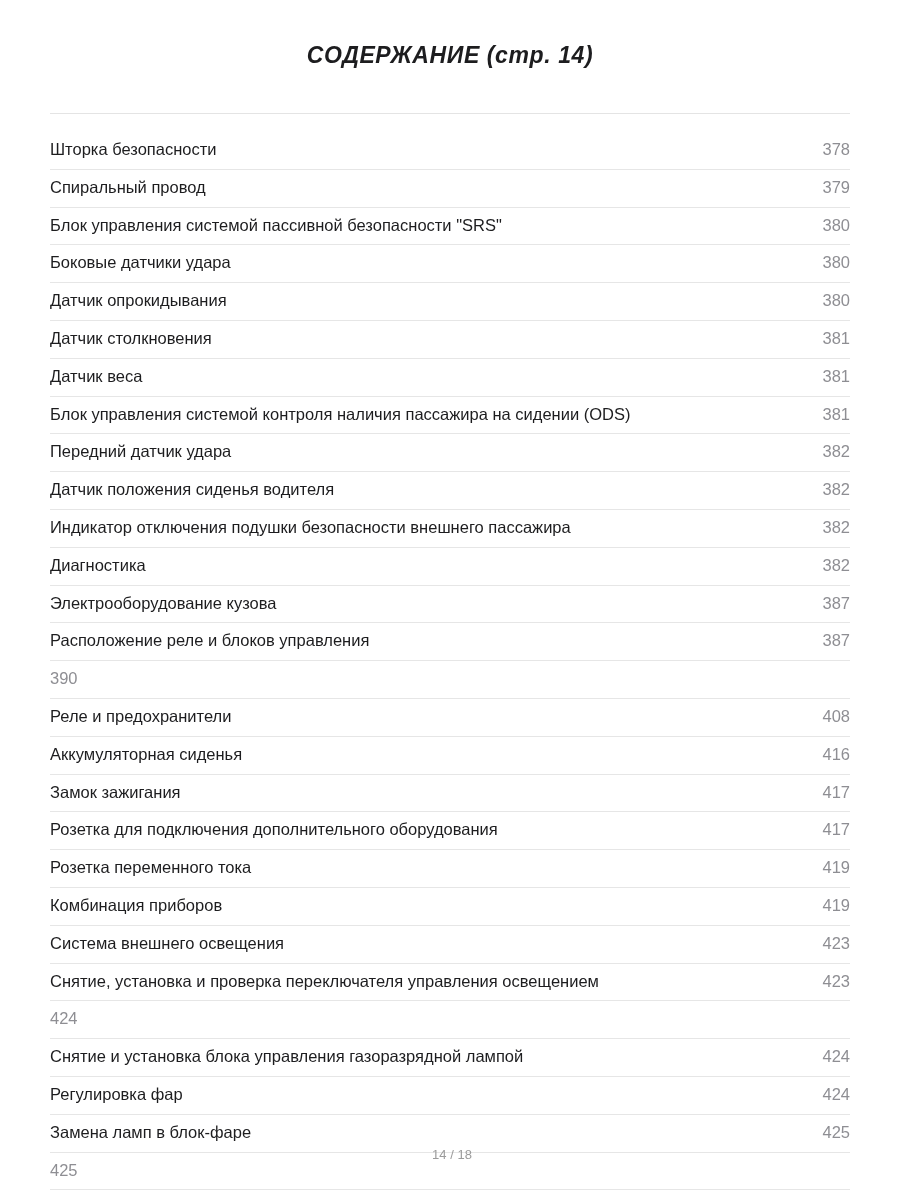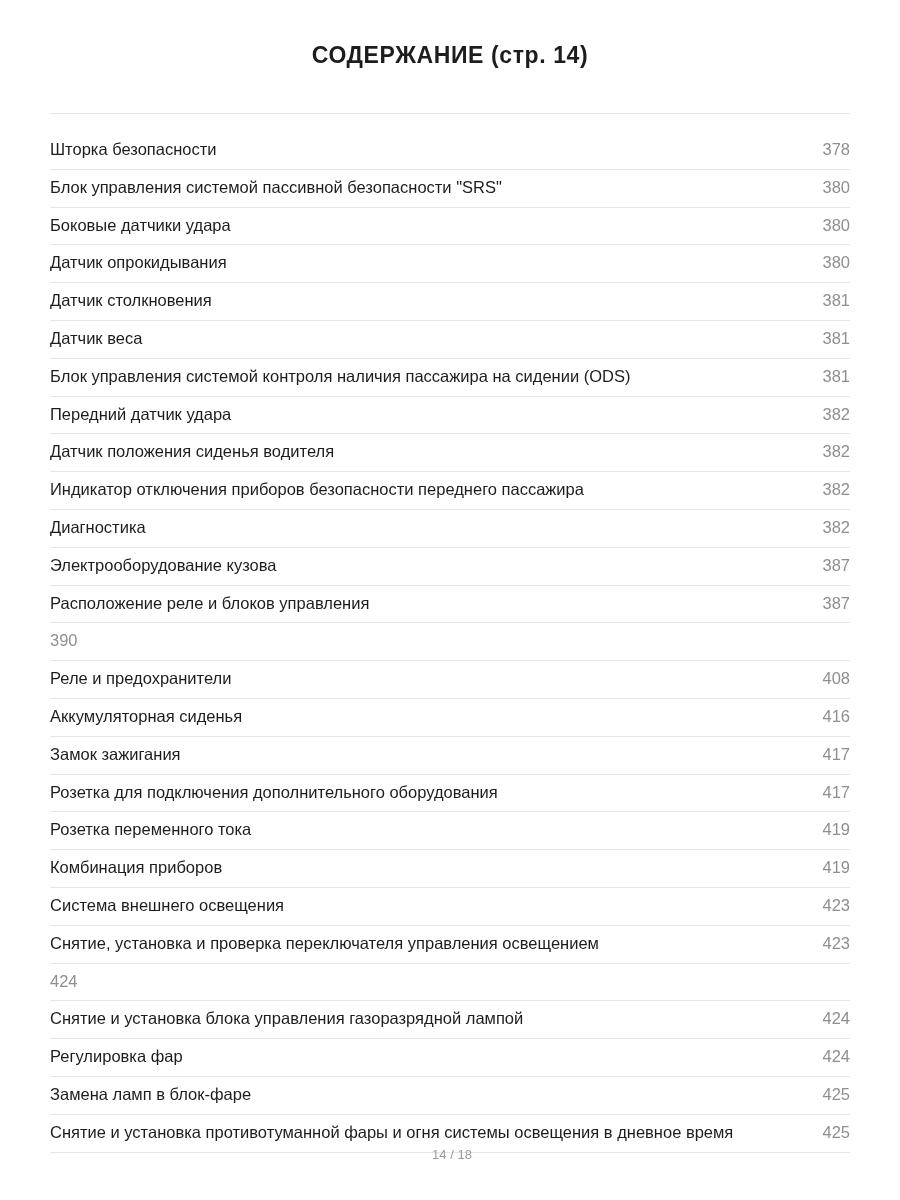--- a/index.html
+++ b/index.html
@@ -18,20 +18,21 @@
     background: #ffffff;
   }
   .title {
     text-align: center;
     font-size: 23px;
     font-weight: 700;
     letter-spacing: 0.6px;
     padding-top: 42px;
     margin: 0 0 0 0;
     color: #1d1d1f;
+    font-style: italic;
   }
   .title-divider {
     border: none;
     border-top: 1px solid #e4e4e4;
     margin: 44px 0 18px 0;
   }
   .toc-list {
     width: 100%;
   }
   .row {
@@ -68,20 +69,24 @@
 
 <div class="page">
   <h1 class="title">СОДЕРЖАНИЕ (стр. 14)</h1>
   <hr class="title-divider">
   <div class="toc-list" id="toc-list">
       <div class="row">
         <span class="label">Шторка безопасности</span>
         <span class="pagenum">378</span>
       </div>
       <div class="row">
+        <span class="label">Спиральный провод</span>
+        <span class="pagenum">379</span>
+      </div>
+      <div class="row">
         <span class="label">Блок управления системой пассивной безопасности "SRS"</span>
         <span class="pagenum">380</span>
       </div>
       <div class="row">
         <span class="label">Боковые датчики удара</span>
         <span class="pagenum">380</span>
       </div>
       <div class="row">
         <span class="label">Датчик опрокидывания</span>
         <span class="pagenum">380</span>
@@ -100,21 +105,21 @@
       </div>
       <div class="row">
         <span class="label">Передний датчик удара</span>
         <span class="pagenum">382</span>
       </div>
       <div class="row">
         <span class="label">Датчик положения сиденья водителя</span>
         <span class="pagenum">382</span>
       </div>
       <div class="row">
-        <span class="label">Индикатор отключения приборов безопасности переднего пассажира</span>
+        <span class="label">Индикатор отключения подушки безопасности внешнего пассажира</span>
         <span class="pagenum">382</span>
       </div>
       <div class="row">
         <span class="label">Диагностика</span>
         <span class="pagenum">382</span>
       </div>
       <div class="row">
         <span class="label">Электрооборудование кузова</span>
         <span class="pagenum">387</span>
       </div>
@@ -166,18 +171,17 @@
       </div>
       <div class="row">
         <span class="label">Регулировка фар</span>
         <span class="pagenum">424</span>
       </div>
       <div class="row">
         <span class="label">Замена ламп в блок-фаре</span>
         <span class="pagenum">425</span>
       </div>
       <div class="row">
-        <span class="label">Снятие и установка противотуманной фары и огня системы освещения в дневное время</span>
         <span class="pagenum">425</span>
       </div>
     </div>
   <div class="footer">14 / 18</div>
 </div>
 
 </body></html>

